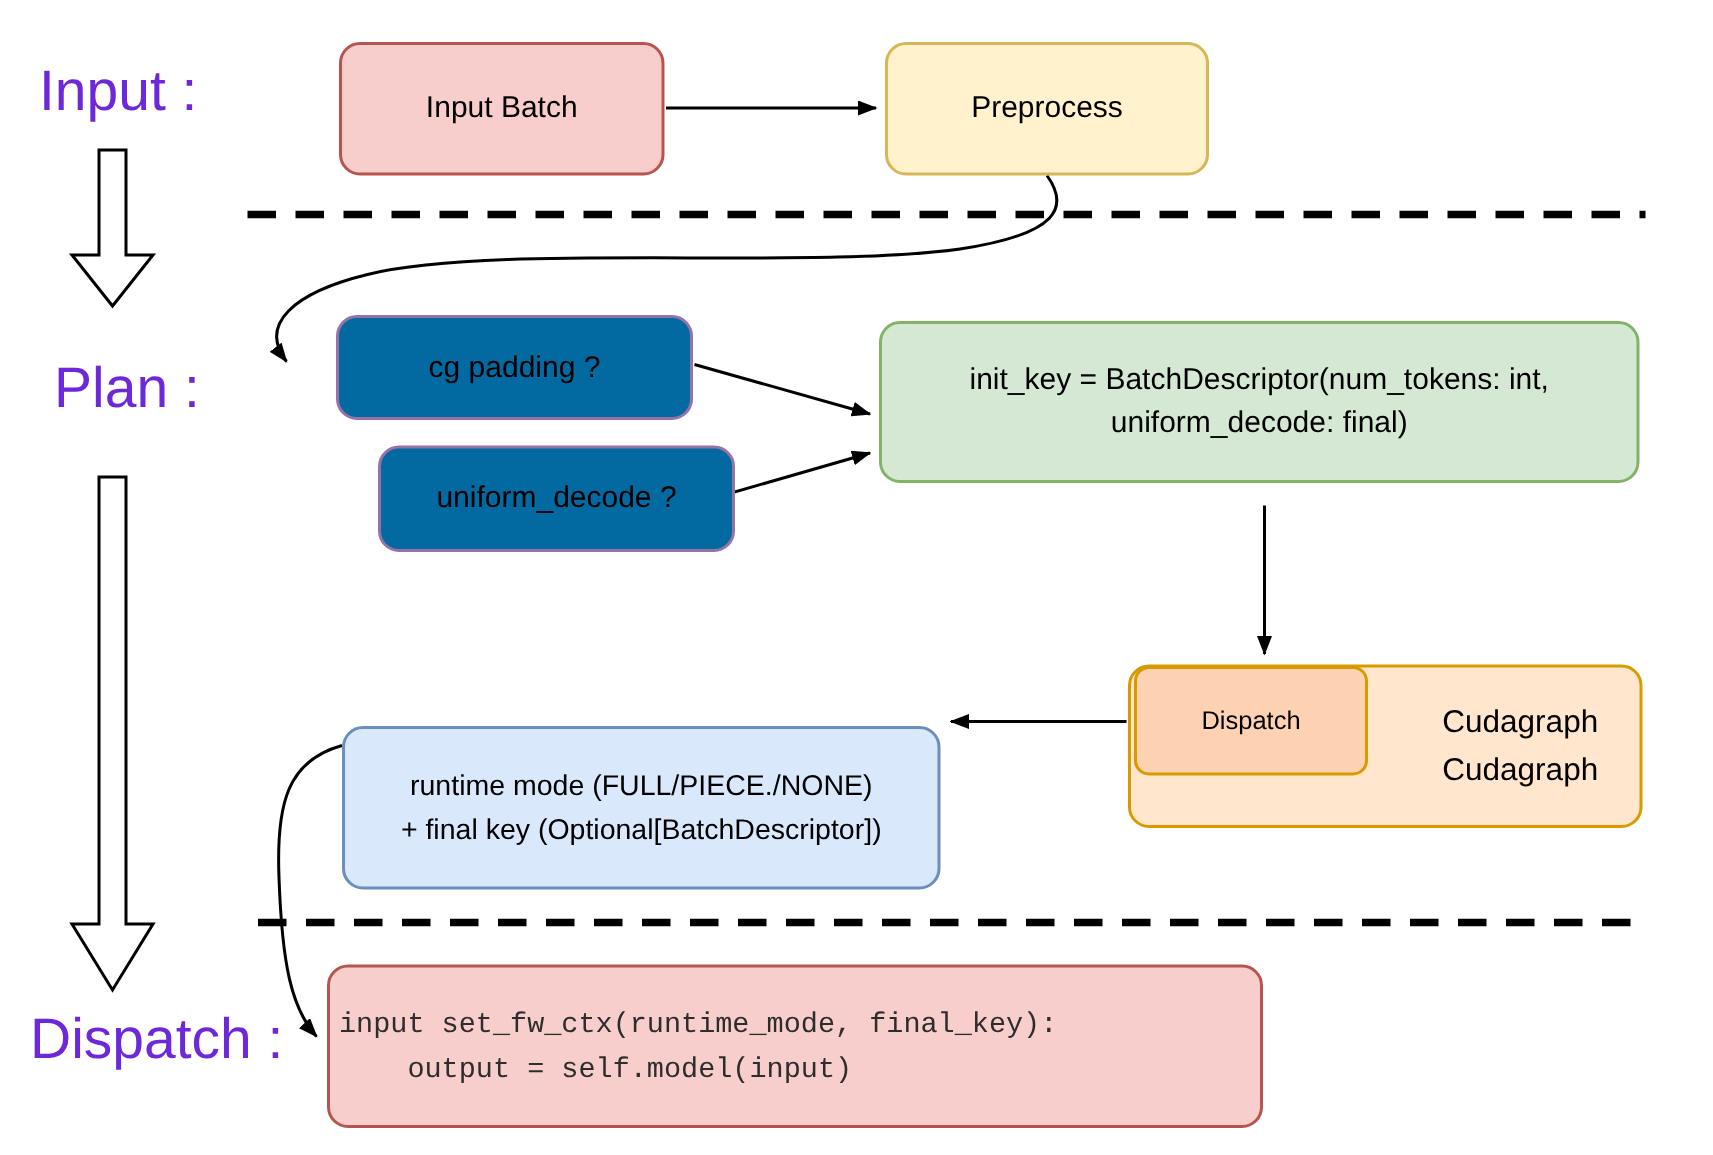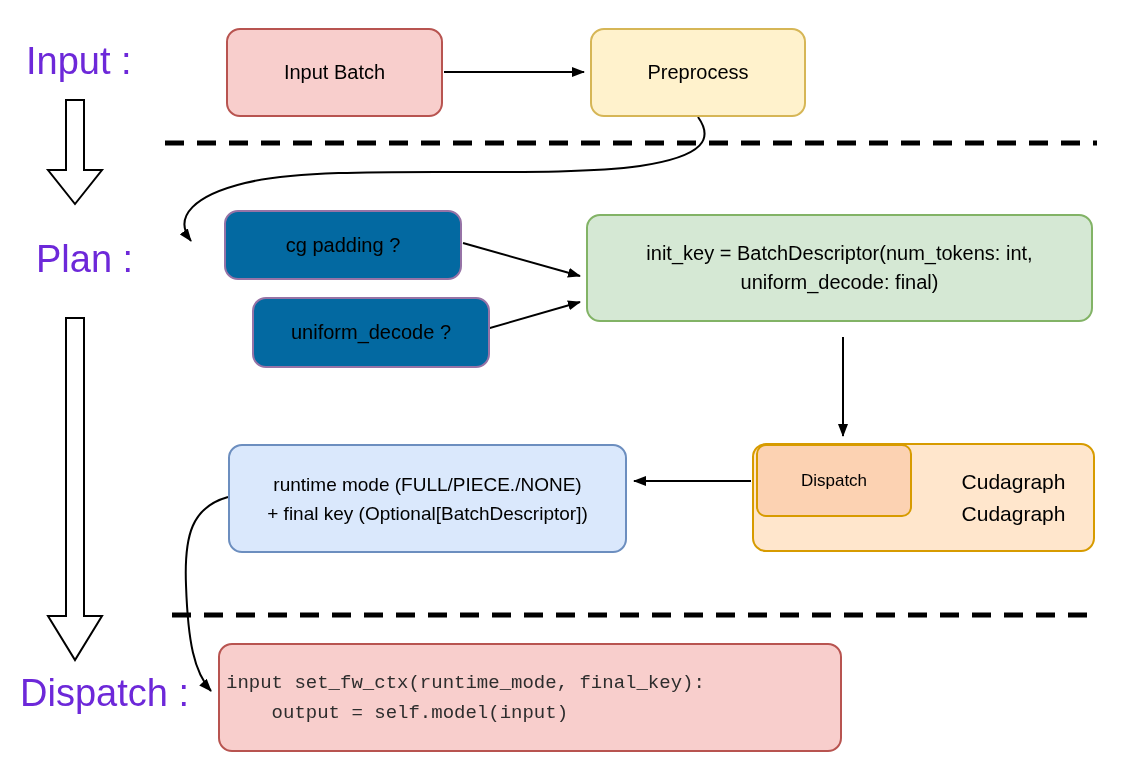--- a/index.html
+++ b/index.html
@@ -35,21 +35,21 @@
     align-items: center;
     justify-content: center;
     font-size: 20px;
     line-height: 29px;
   }
   .node .nline { white-space: pre; }
   .red    { background: #f8cecc; border-color: #b85450; }
   .yellow { background: #fff2cc; border-color: #d6b656; }
   .purple { background: #0369a1; border-color: #9673a6; }
   .green  { background: #d5e8d4; border-color: #82b366; }
-  .blue   { background: #dae8fc; border-color: #6c8ebf; font-size: 19px; }
+  .blue   { background: #dae8fc; border-color: #6c8ebf; font-size: 19px; margin-top: 40px; }
   .orange-outer { background: #ffe6cc; border-color: #d79b00; }
   .orange-inner { background: #fcd2b2; border-color: #d79b00; border-radius: 10px; font-size: 17px; }
   .dispatcher-label {
     position: absolute;
     display: flex;
     flex-direction: column;
     align-items: center;
     justify-content: center;
     text-align: center;
     font-size: 21px;

